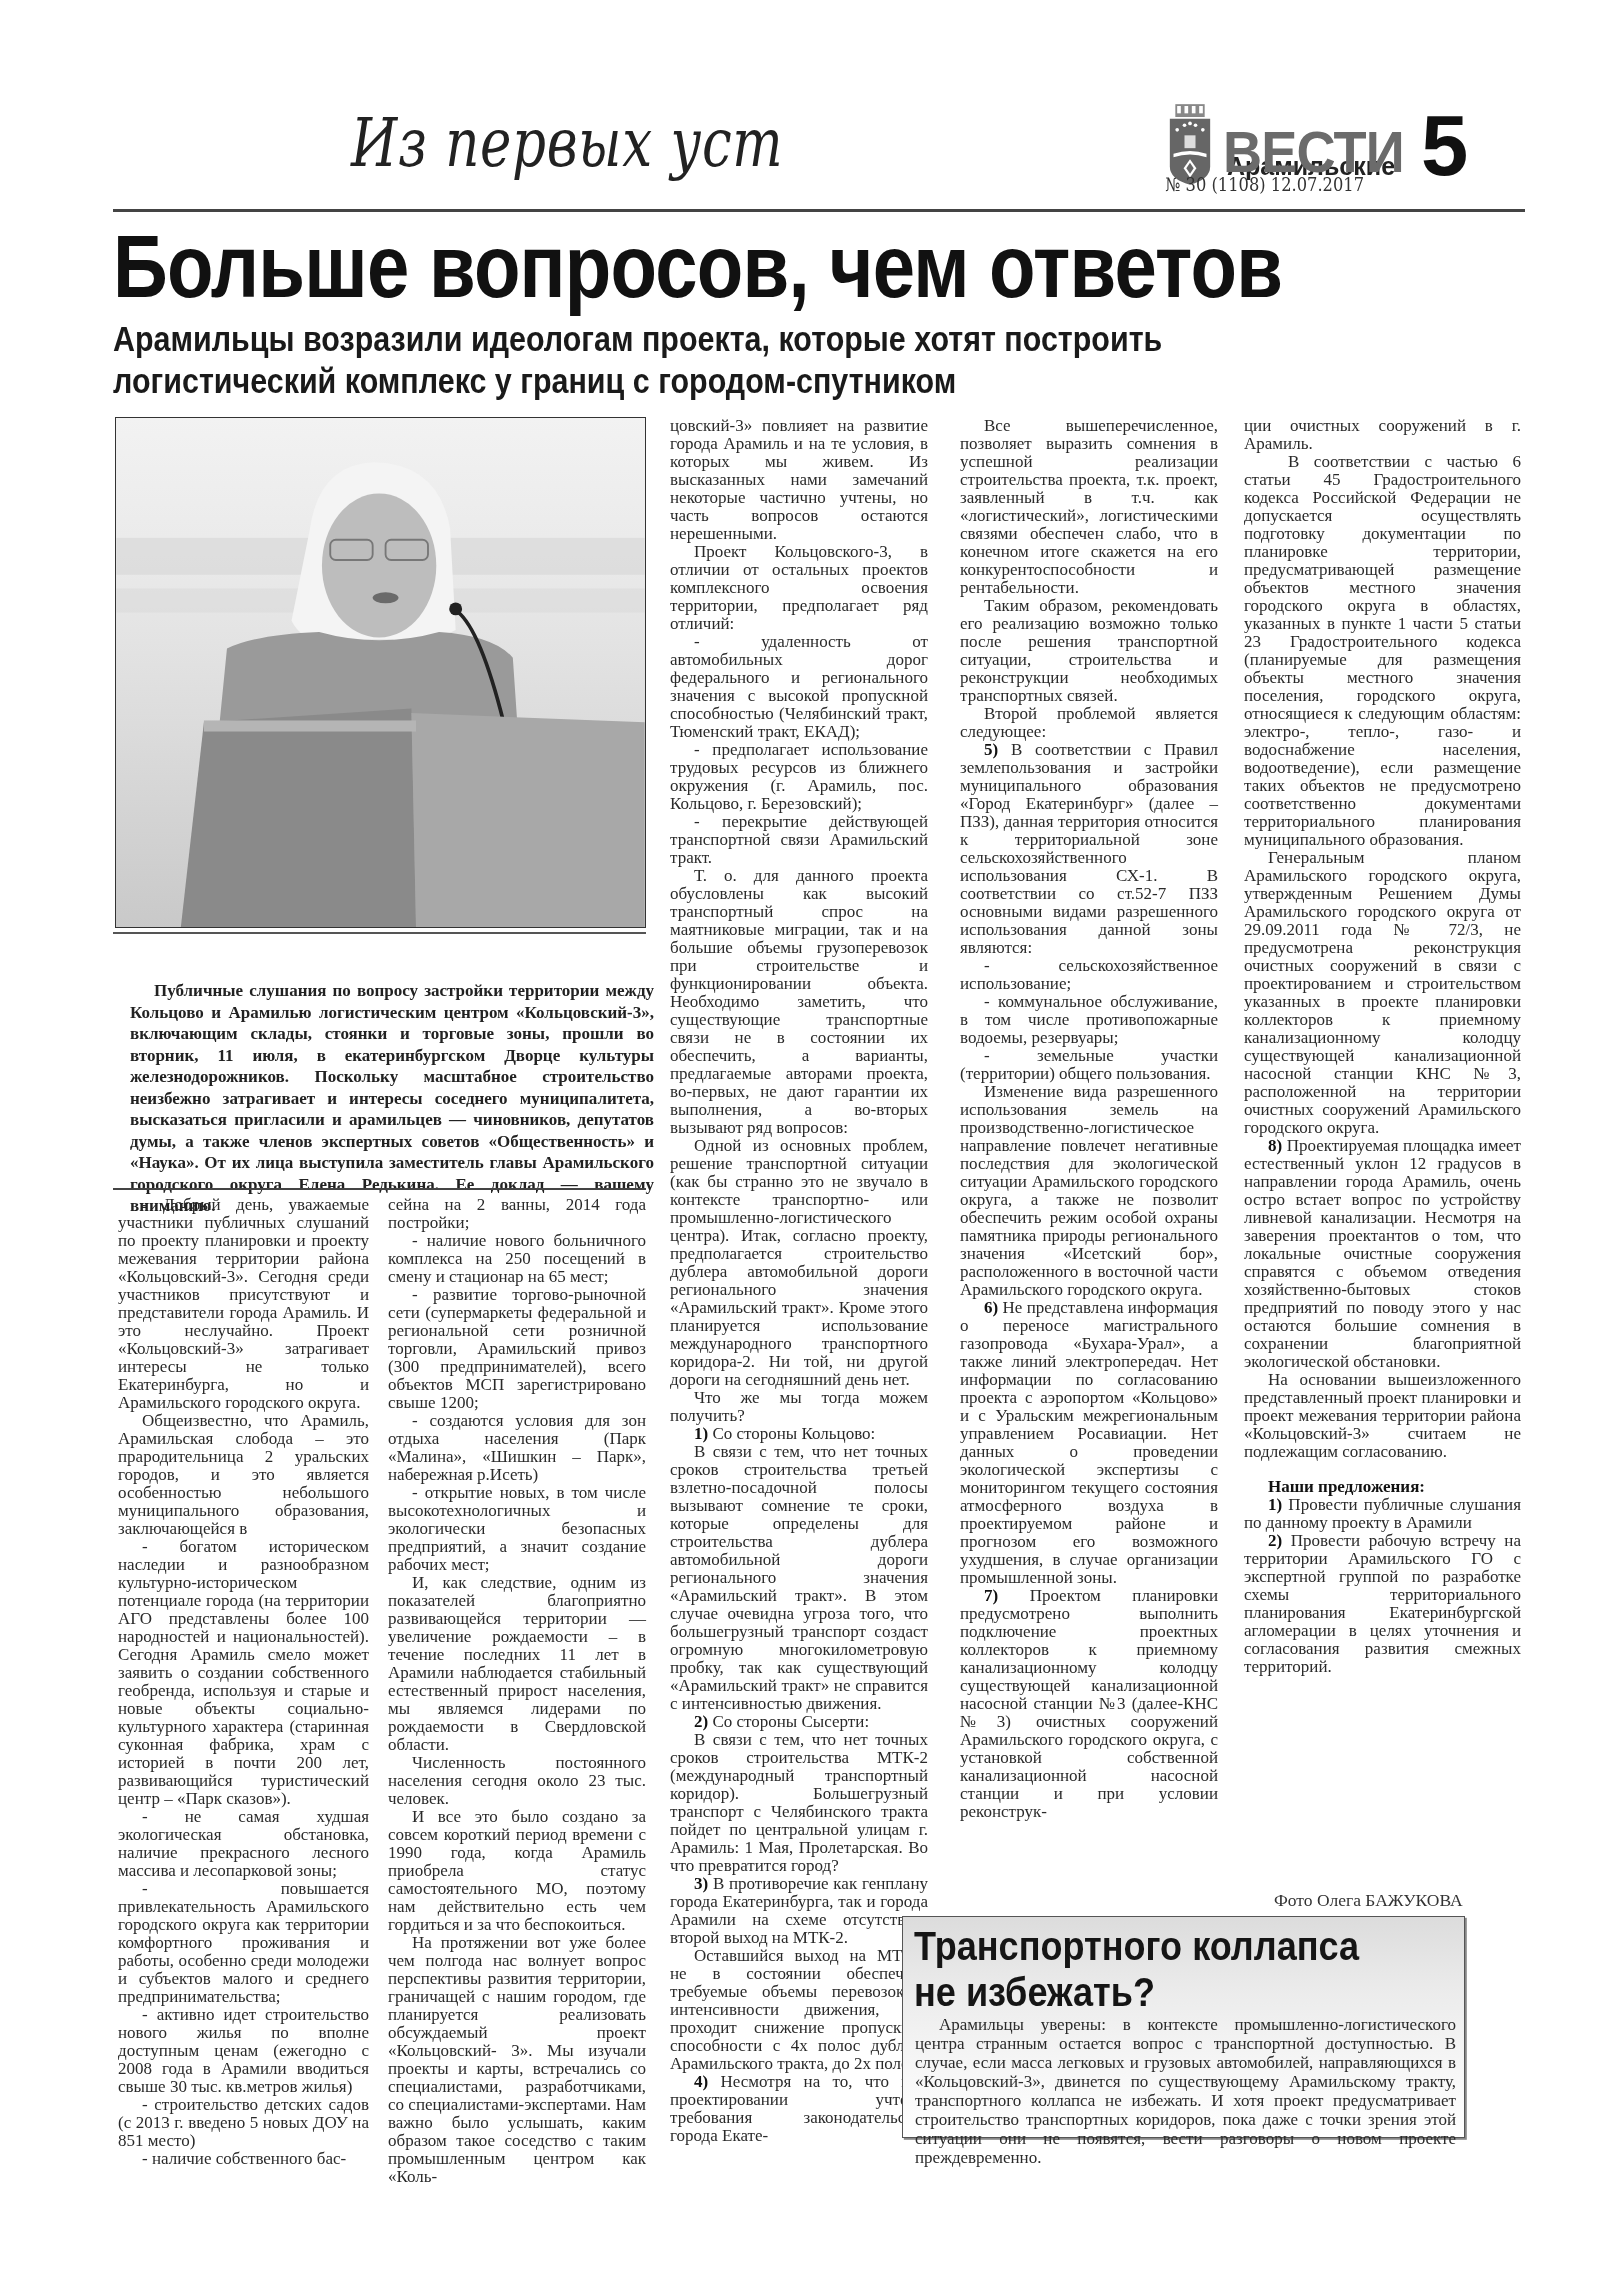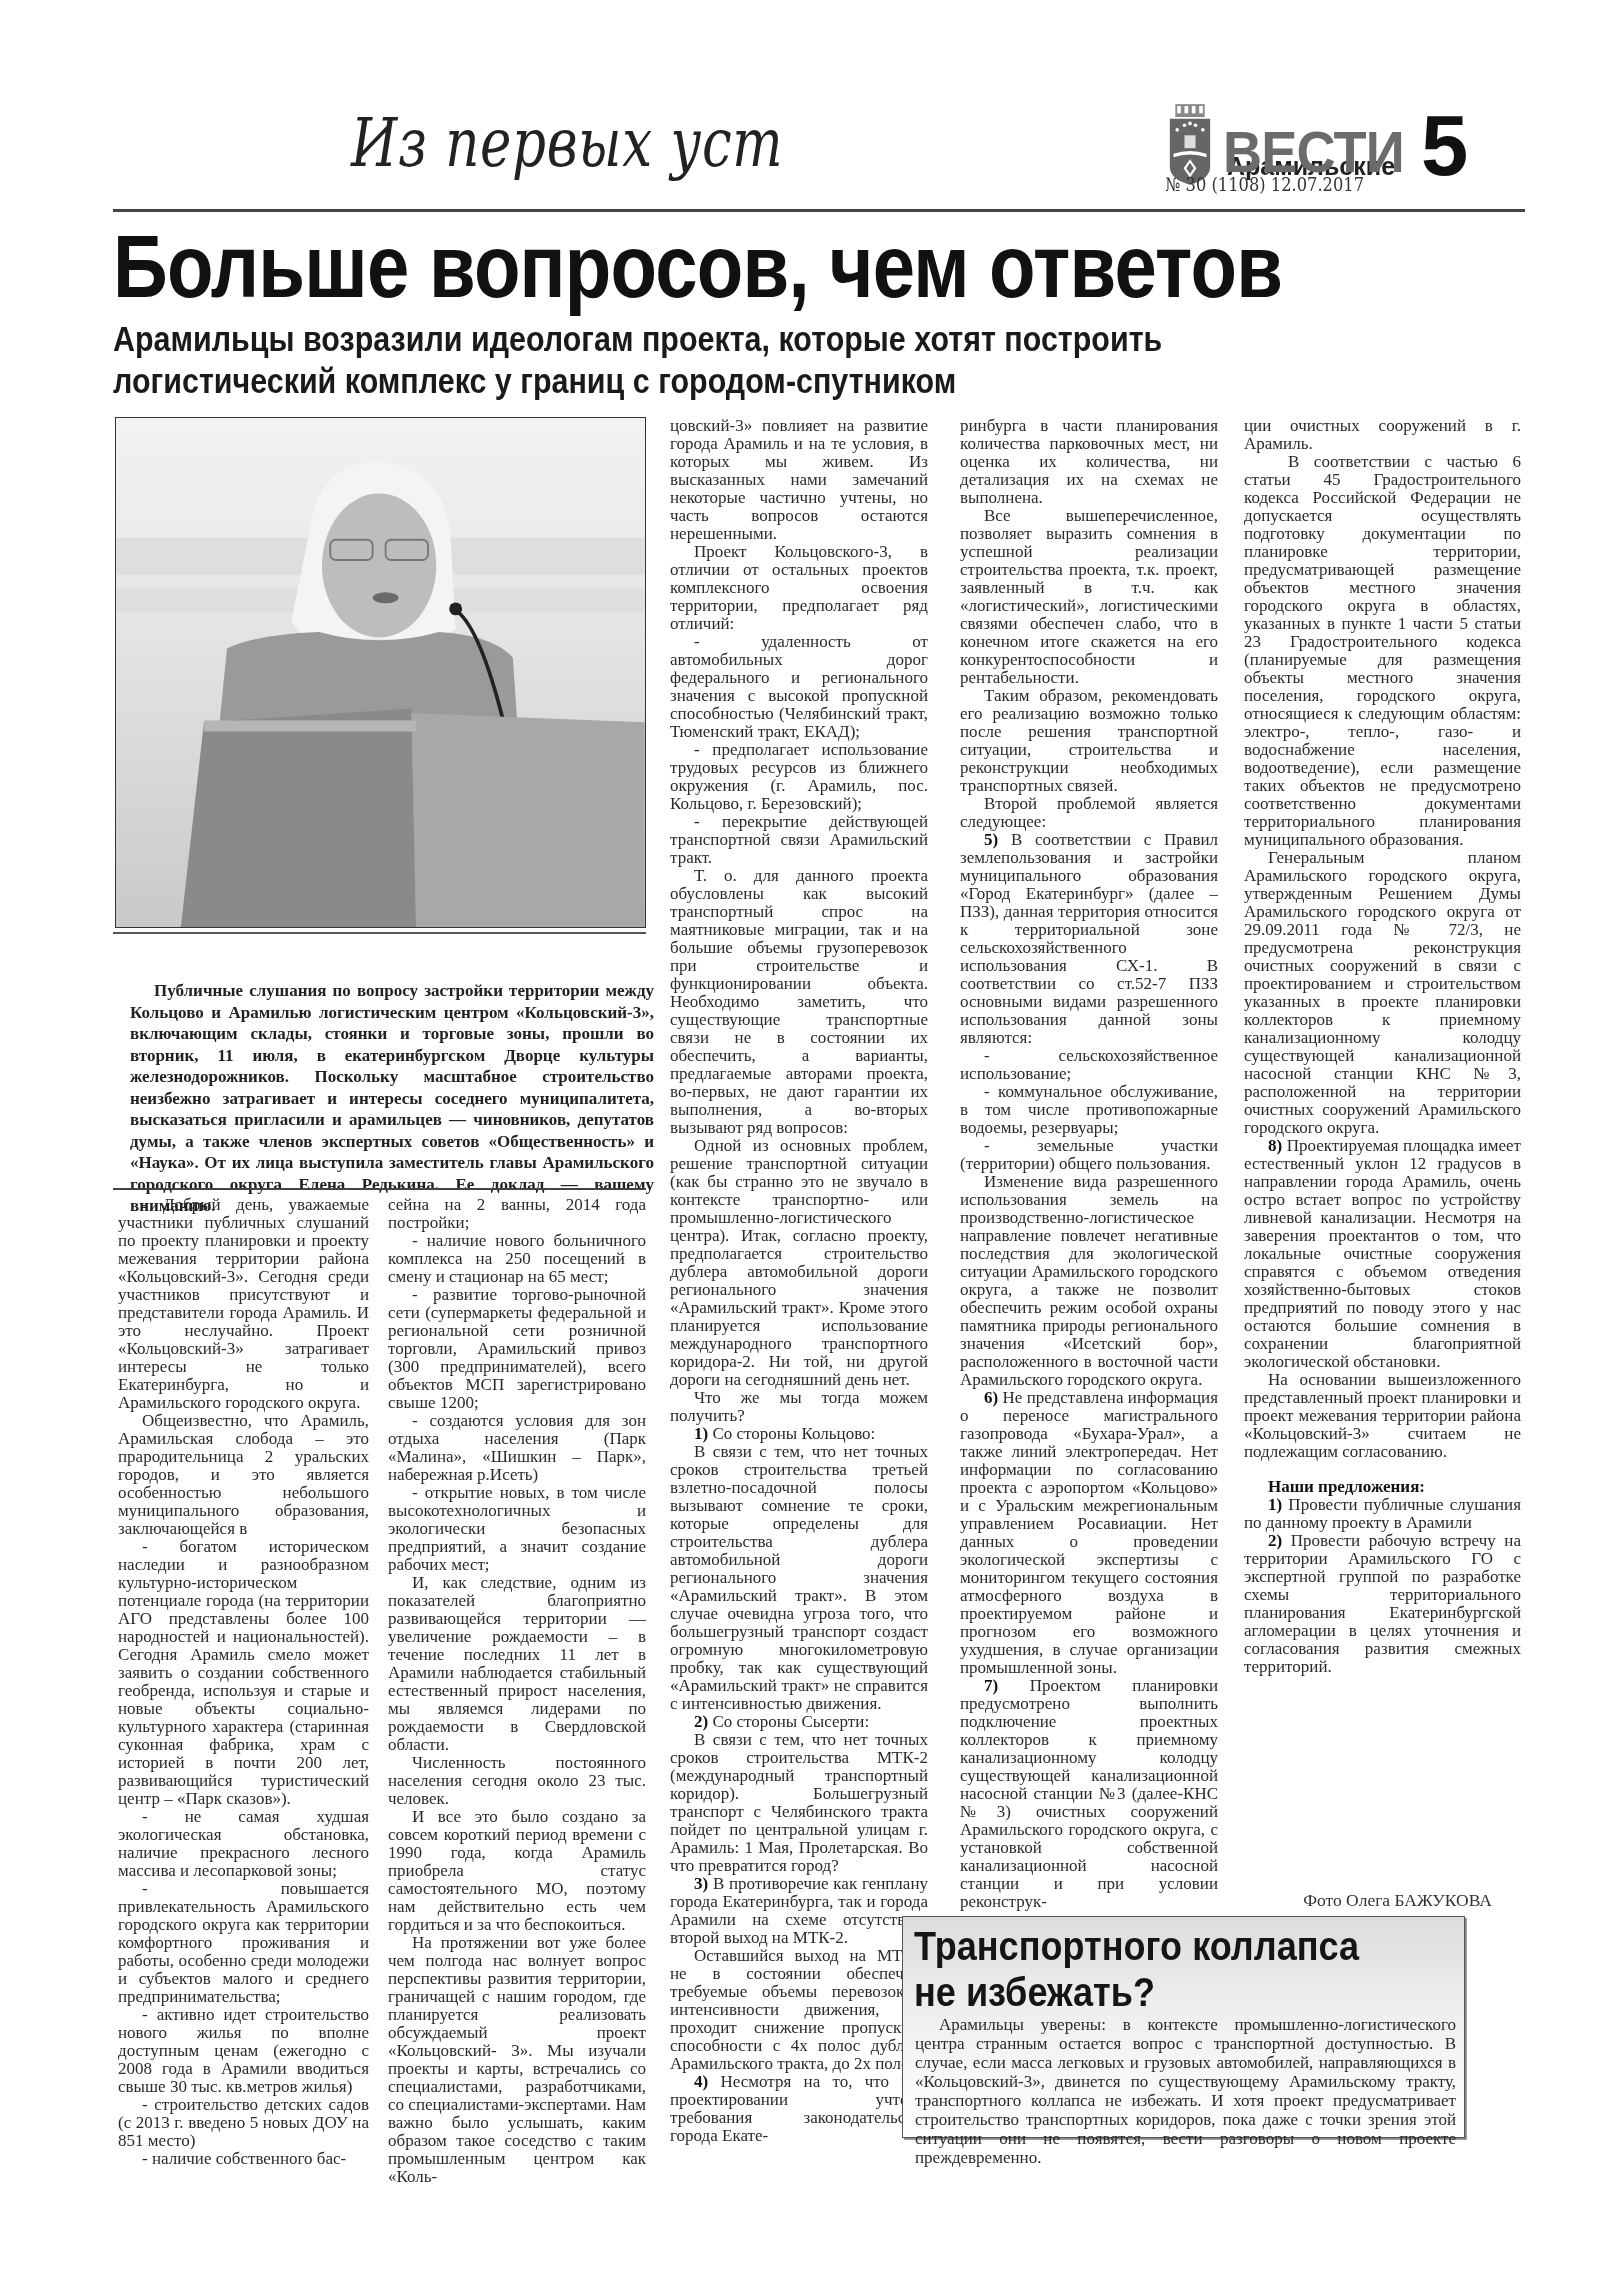--- a/index.html
+++ b/index.html
@@ -41,21 +41,21 @@
   
   .col { font-size:17px; line-height:18px; text-align:justify; color:#2a2a2a; }
   .col p { margin:0; text-indent:24px; }
   .col p b { font-weight:bold; color:#111; }
   .col1 { left:118px; top:1196px; width:251px; }
   .col2 { left:388px; top:1196px; width:258px; }
   .col3 { left:670px; top:417px; width:258px; }
   .col4 { left:960px; top:417px; width:258px; }
   .col5 { left:1244px; top:417px; width:277px; }
   .col5 .spacer { height:16.5px; }
-  .credit { left:1274px; top:1890px; width:247px; text-align:center; font-size:17.5px; color:#333; }
+  .credit { left:1274px; top:1890px; width:247px; text-align:left; font-size:17.5px; color:#333; }
 
   
   .box { left:902px; top:1916px; width:561px; height:220px; border:1.8px solid #555;
      background:linear-gradient(180deg,#dcdcdc 0%,#ececec 35%,#f7f7f7 70%,#ffffff 100%);
      box-shadow:1.8px 1.8px 0 #888; }
   .box-title { position:absolute; left:11px; top:5.5px; font-family:"Liberation Sans", sans-serif; font-weight:bold;
      font-size:41px; line-height:46px; color:#151515; transform:scaleX(0.88); transform-origin:left top; white-space:nowrap; }
   .box-body { position:absolute; left:12px; top:98px; width:541px; font-size:17px; line-height:19px;
      text-align:justify; text-indent:24px; color:#2a2a2a; }
 </style>
@@ -157,21 +157,20 @@
   <p><b>1)</b><span> Со стороны Кольцово:</span></p>
   <p><b></b><span>В связи с тем, что нет точных сроков строительства третьей взлетно-посадочной полосы вызывают сомнение те сроки, которые определены для строительства дублера автомобильной дороги регионального значения «Арамильский тракт». В этом случае очевидна угроза того, что большегрузный транспорт создаст огромную многокилометровую пробку, так как существующий «Арамильский тракт» не справится с интенсивностью движения.</span></p>
   <p><b>2)</b><span> Со стороны Сысерти:</span></p>
   <p><b></b><span>В связи с тем, что нет точных сроков строительства МТК-2 (международный транспортный коридор). Большегрузный транспорт с Челябинского тракта пойдет по центральной улицам г. Арамиль: 1 Мая, Пролетарская. Во что превратится город?</span></p>
   <p><b>3)</b><span> В противоречие как генплану города Екатеринбурга, так и города Арамили на схеме отсутствует второй выход на МТК-2.</span></p>
   <p><b></b><span>Оставшийся выход на МТК-2 не в состоянии обеспечить требуемые объемы перевозок и интенсивности движения, т.к. проходит снижение пропускной способности с 4х полос дублера Арамильского тракта, до 2х полос.</span></p>
   <p><b>4)</b><span> Несмотря на то, что при проектировании учтены требования законодательства города Екате-</span></p>
 </div>
 
 <div class="abs col col4">
-  <p style="text-indent:0"><b></b><span>ринбурга в части планирования количества парковочных мест, ни оценка их количества, ни детализация их на схемах не выполнена.</span></p>
   <p><b></b><span>Все вышеперечисленное, позволяет выразить сомнения в успешной реализации строительства проекта, т.к. проект, заявленный в т.ч. как «логистический», логистическими связями обеспечен слабо, что в конечном итоге скажется на его конкурентоспособности и рентабельности.</span></p>
   <p><b></b><span>Таким образом, рекомендовать его реализацию возможно только после решения транспортной ситуации, строительства и реконструкции необходимых транспортных связей.</span></p>
   <p><b></b><span>Второй проблемой является следующее:</span></p>
   <p><b>5)</b><span> В соответствии с Правил землепользования и застройки муниципального образования «Город Екатеринбург» (далее – ПЗЗ), данная территория относится к территориальной зоне сельскохозяйственного использования СХ-1. В соответствии со ст.52-7 ПЗЗ основными видами разрешенного использования данной зоны являются:</span></p>
   <p><b></b><span>- сельскохозяйственное использование;</span></p>
   <p><b></b><span>- коммунальное обслуживание, в том числе противопожарные водоемы, резервуары;</span></p>
   <p><b></b><span>- земельные участки (территории) общего пользования.</span></p>
   <p><b></b><span>Изменение вида разрешенного использования земель на производственно-логистическое направление повлечет негативные последствия для экологической ситуации Арамильского городского округа, а также не позволит обеспечить режим особой охраны памятника природы регионального значения «Исетский бор», расположенного в восточной части Арамильского городского округа.</span></p>
   <p><b>6)</b><span> Не представлена информация о переносе магистрального газопровода «Бухара-Урал», а также линий электропередач. Нет информации по согласованию проекта с аэропортом «Кольцово» и с Уральским межрегиональным управлением Росавиации. Нет данных о проведении экологической экспертизы с мониторингом текущего состояния атмосферного воздуха в проектируемом районе и прогнозом его возможного ухудшения, в случае организации промышленной зоны.</span></p>
   <p><b>7)</b><span> Проектом планировки предусмотрено выполнить подключение проектных коллекторов к приемному канализационному колодцу существующей канализационной насосной станции №3 (далее-КНС №3) очистных сооружений Арамильского городского округа, с установкой собственной канализационной насосной станции и при условии реконструк-</span></p>

